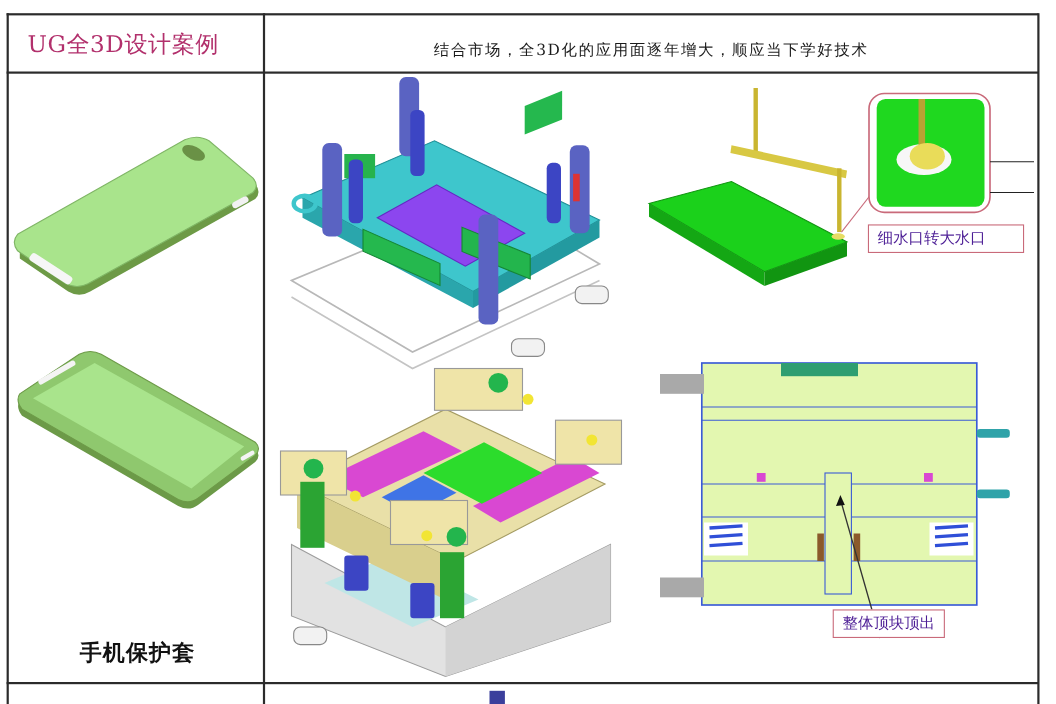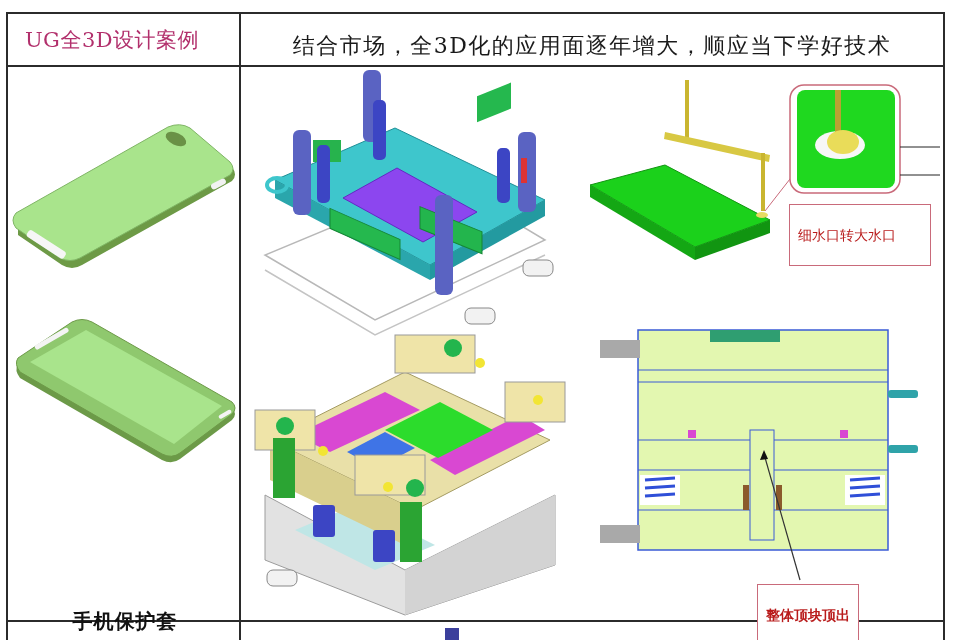--- a/index.html
+++ b/index.html
@@ -6,25 +6,25 @@
   body { width:960px; height:640px; position:relative; overflow:hidden;
          font-family:"DejaVu Sans", sans-serif; }
   .abs { position:absolute; }
   .hline { position:absolute; background:#2b2b2b; height:2px; }
   .vline { position:absolute; background:#2b2b2b; width:2px; }
   .title-cell { position:absolute; left:8px; top:14px; width:208px; height:52px;
     display:flex; align-items:center; justify-content:center;
     font-family:"DejaVu Serif", serif; font-size:21px; color:#b2306c; letter-spacing:0.5px; }
   .subtitle-cell { position:absolute; left:242px; top:14px; width:700px; height:64px;
     display:flex; align-items:center; justify-content:center;
-    font-family:"DejaVu Serif", serif; font-size:22px; color:#1a1a1a; letter-spacing:1.5px; }
+    font-family:"DejaVu Serif", serif; font-size:14px; color:#1a1a1a; letter-spacing:1.5px; }
   .product-label { position:absolute; left:40px; top:580px; width:170px; text-align:center;
-    font-family:"DejaVu Sans", sans-serif; font-weight:bold; font-size:20px; color:#111; letter-spacing:1px;margin-top:28px; }
+    font-family:"DejaVu Sans", sans-serif; font-weight:bold; font-size:20px; color:#111; letter-spacing:1px; }
   .callout { position:absolute; border:1.5px solid #c96a7a; background:#fff;
-    font-family:"DejaVu Sans", sans-serif; font-size:14px; color:#b91c1c; line-height:20px; padding:20px 8px; }
+    font-family:"DejaVu Sans", sans-serif; font-size:14px; color:#4c1d95; line-height:20px; padding:2px 8px; }
   svg { position:absolute; overflow:visible; }
 </style>
 </head>
 <body>
 
 <div class="hline" style="left:6px; top:12px; width:938px;"></div>
 <div class="hline" style="left:6px; top:65px; width:938px;"></div>
 <div class="hline" style="left:6px; top:620px; width:938px;"></div>
 <div class="vline" style="left:6px; top:12px; height:628px;"></div>
 <div class="vline" style="left:239px; top:12px; height:628px;"></div>
@@ -149,15 +149,15 @@
       <line x1="250" y1="166" x2="280" y2="164"></line>
   </g>
   <rect x="88" y="100" width="8" height="8" fill="#d948d2"></rect>
   <rect x="240" y="100" width="8" height="8" fill="#d948d2"></rect>
   <rect x="288" y="60" width="30" height="8" rx="3" fill="#2fa3a9"></rect>
   <rect x="288" y="115" width="30" height="8" rx="3" fill="#2fa3a9"></rect>
   <line x1="164" y1="124" x2="200" y2="250" stroke="#333" stroke-width="1.2"></line>
   <polygon points="164,120 160,130 168,129" fill="#111"></polygon>
 </svg>
 
-<div class="callout" style="left:757px; top:584px;font-weight:bold;">整体顶块顶出</div>
+<div class="callout" style="left:757px; top:554px;">整体顶块顶出</div>
 
 <div class="abs" style="left:445px; top:628px; width:14px; height:12px; background:#3b3f9c;"></div>
 
 </body></html>

